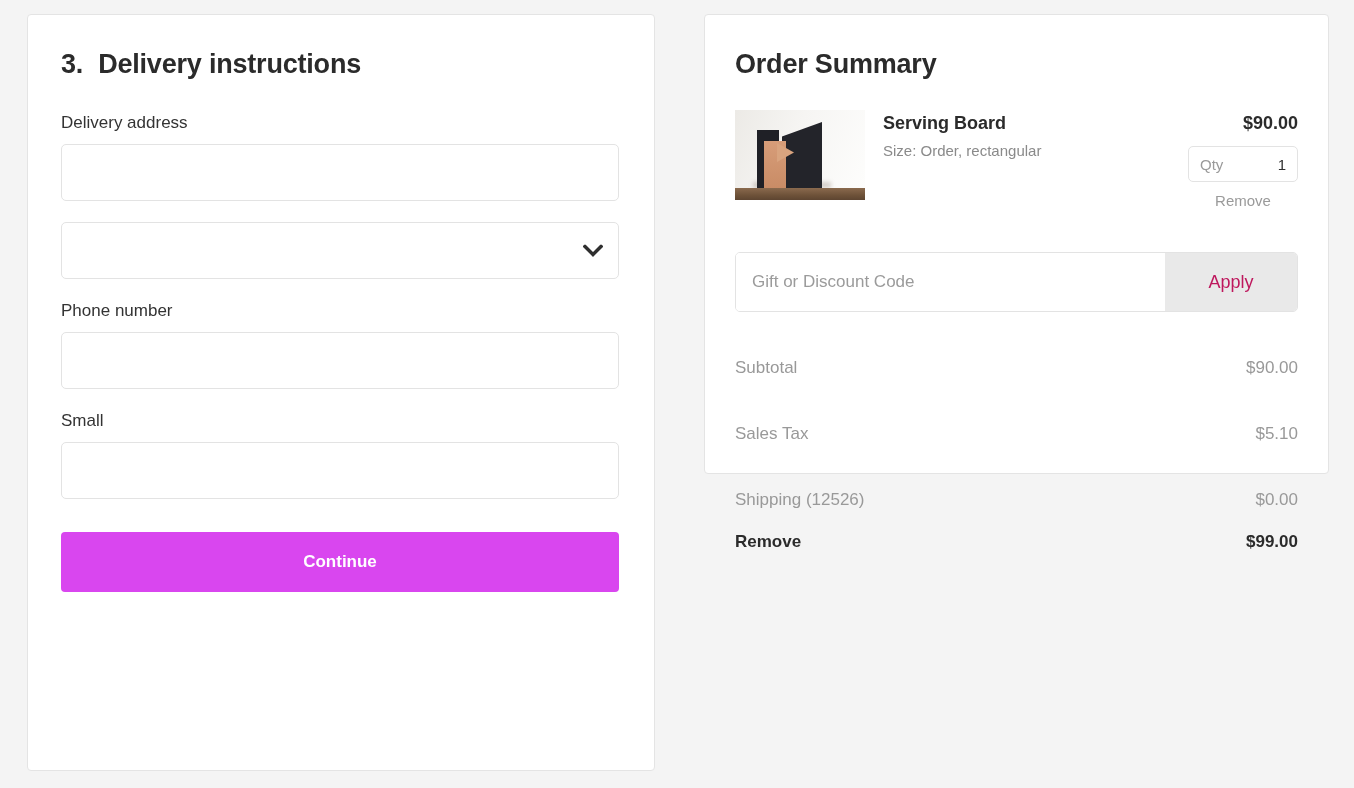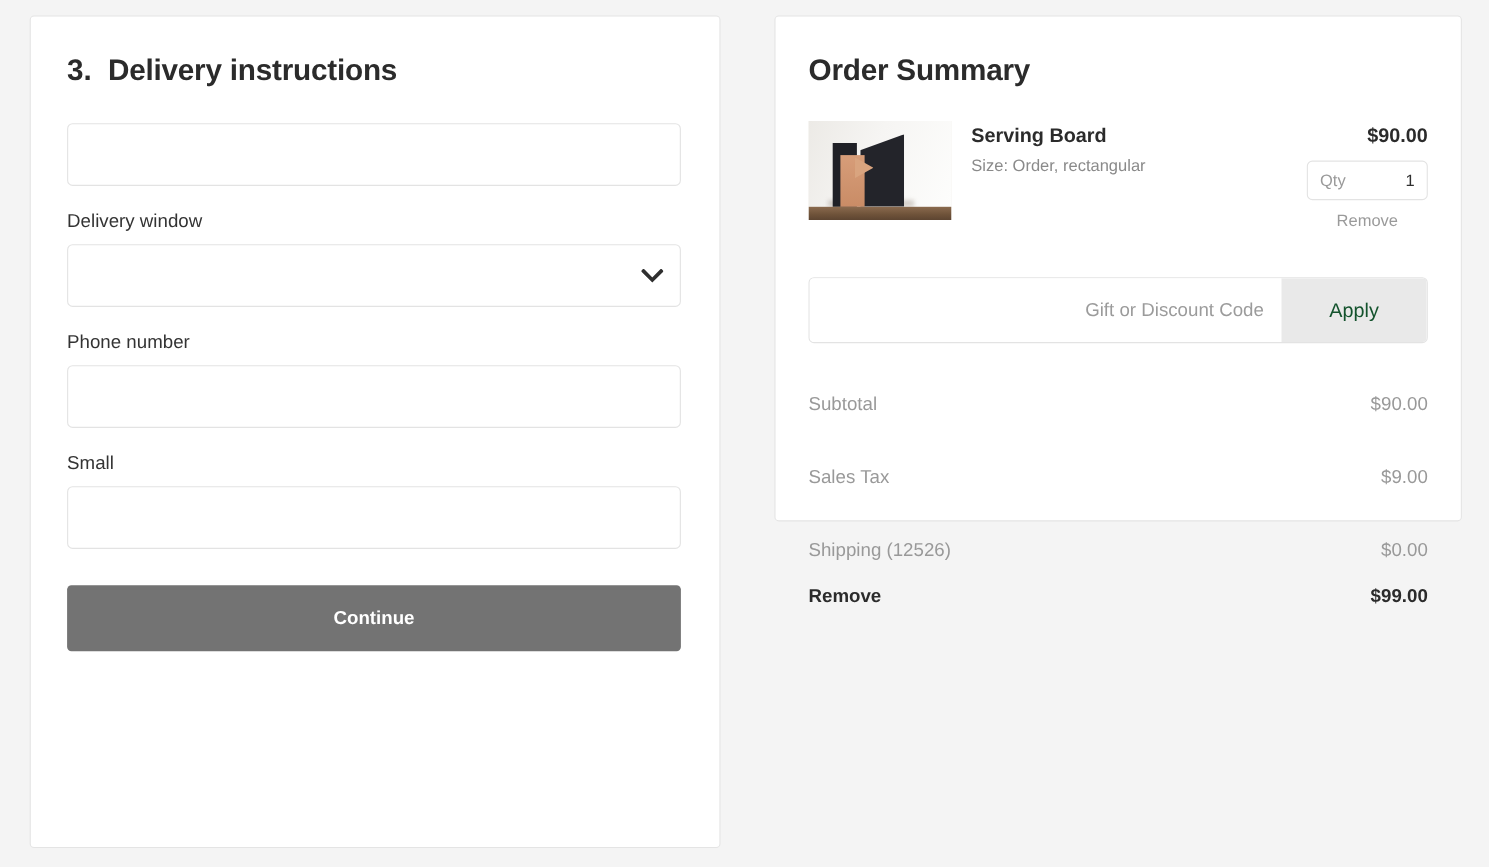--- a/index.html
+++ b/index.html
@@ -106,21 +106,21 @@
     transform: translateY(-50%);
     pointer-events: none;
     line-height: 0;
   }
   .continue-btn {
     display: block;
     box-sizing: border-box;
     width: 558px;
     height: 60px;
     margin-top: 33px;
-    background: #737373;
+    background: #d946ef;
     color: #ffffff;
     border: none;
     border-radius: 4px;
     font-size: 17px;
     font-weight: bold;
     font-family: "Liberation Sans", sans-serif;
     cursor: pointer;
   }
 
   
@@ -270,33 +270,32 @@
   }
   .promo-input {
     flex: 1 1 auto;
     border: none;
     outline: none;
     font-size: 17px;
     font-family: "Liberation Sans", sans-serif;
     color: #2f2f2f;
     padding: 0 16px;
     background: #fff;
-    text-align: right;
   }
   .promo-input::placeholder {
     color: #9b9b9b;
   }
   .promo-apply {
     flex: 0 0 auto;
     width: 132px;
     background: #e9e9e9;
     border: none;
     font-size: 18px;
     font-family: "Liberation Sans", sans-serif;
-    color: #14532d;
+    color: #be185d;
     cursor: pointer;
   }
   .totals {
     margin-top: 27px;
   }
   .total-row {
     display: flex;
     justify-content: space-between;
     font-size: 17px;
     color: #999999;
@@ -317,25 +316,25 @@
 
   <div class="panel panel-left">
     <div class="form-inner">
 
       <h2 class="section-heading">
         <span class="section-num">3.</span>
         <span>Delivery instructions</span>
       </h2>
 
       <div class="field">
+        <div class="field-label">Delivery address</div>
         <input class="text-input" type="text" value="" style="">
       </div>
 
       <div class="field">
-        <div class="field-label">Delivery window</div>
         <div class="select-wrap">
           <select class="select-input">
             <option value=""></option>
           </select>
           <span class="chevron">
             <svg width="20" height="13" viewBox="0 0 20 13" aria-hidden="true">
               <path d="M2 2 L10 10 L18 2" stroke="#2f2f2f" stroke-width="3.4" fill="none" stroke-linecap="square"></path>
             </svg>
           </span>
         </div>
@@ -392,21 +391,21 @@
         <button class="promo-apply">Apply</button>
       </div>
 
       <div class="totals">
         <div class="total-row">
           <span>Subtotal</span>
           <span>$90.00</span>
         </div>
         <div class="total-row">
           <span>Sales Tax</span>
-          <span>$9.00</span>
+          <span>$5.10</span>
         </div>
         <div class="total-row">
           <span>Shipping (12526)</span>
           <span>$0.00</span>
         </div>
         <div class="total-row grand">
           <span>Remove</span>
           <span>$99.00</span>
         </div>
       </div>

